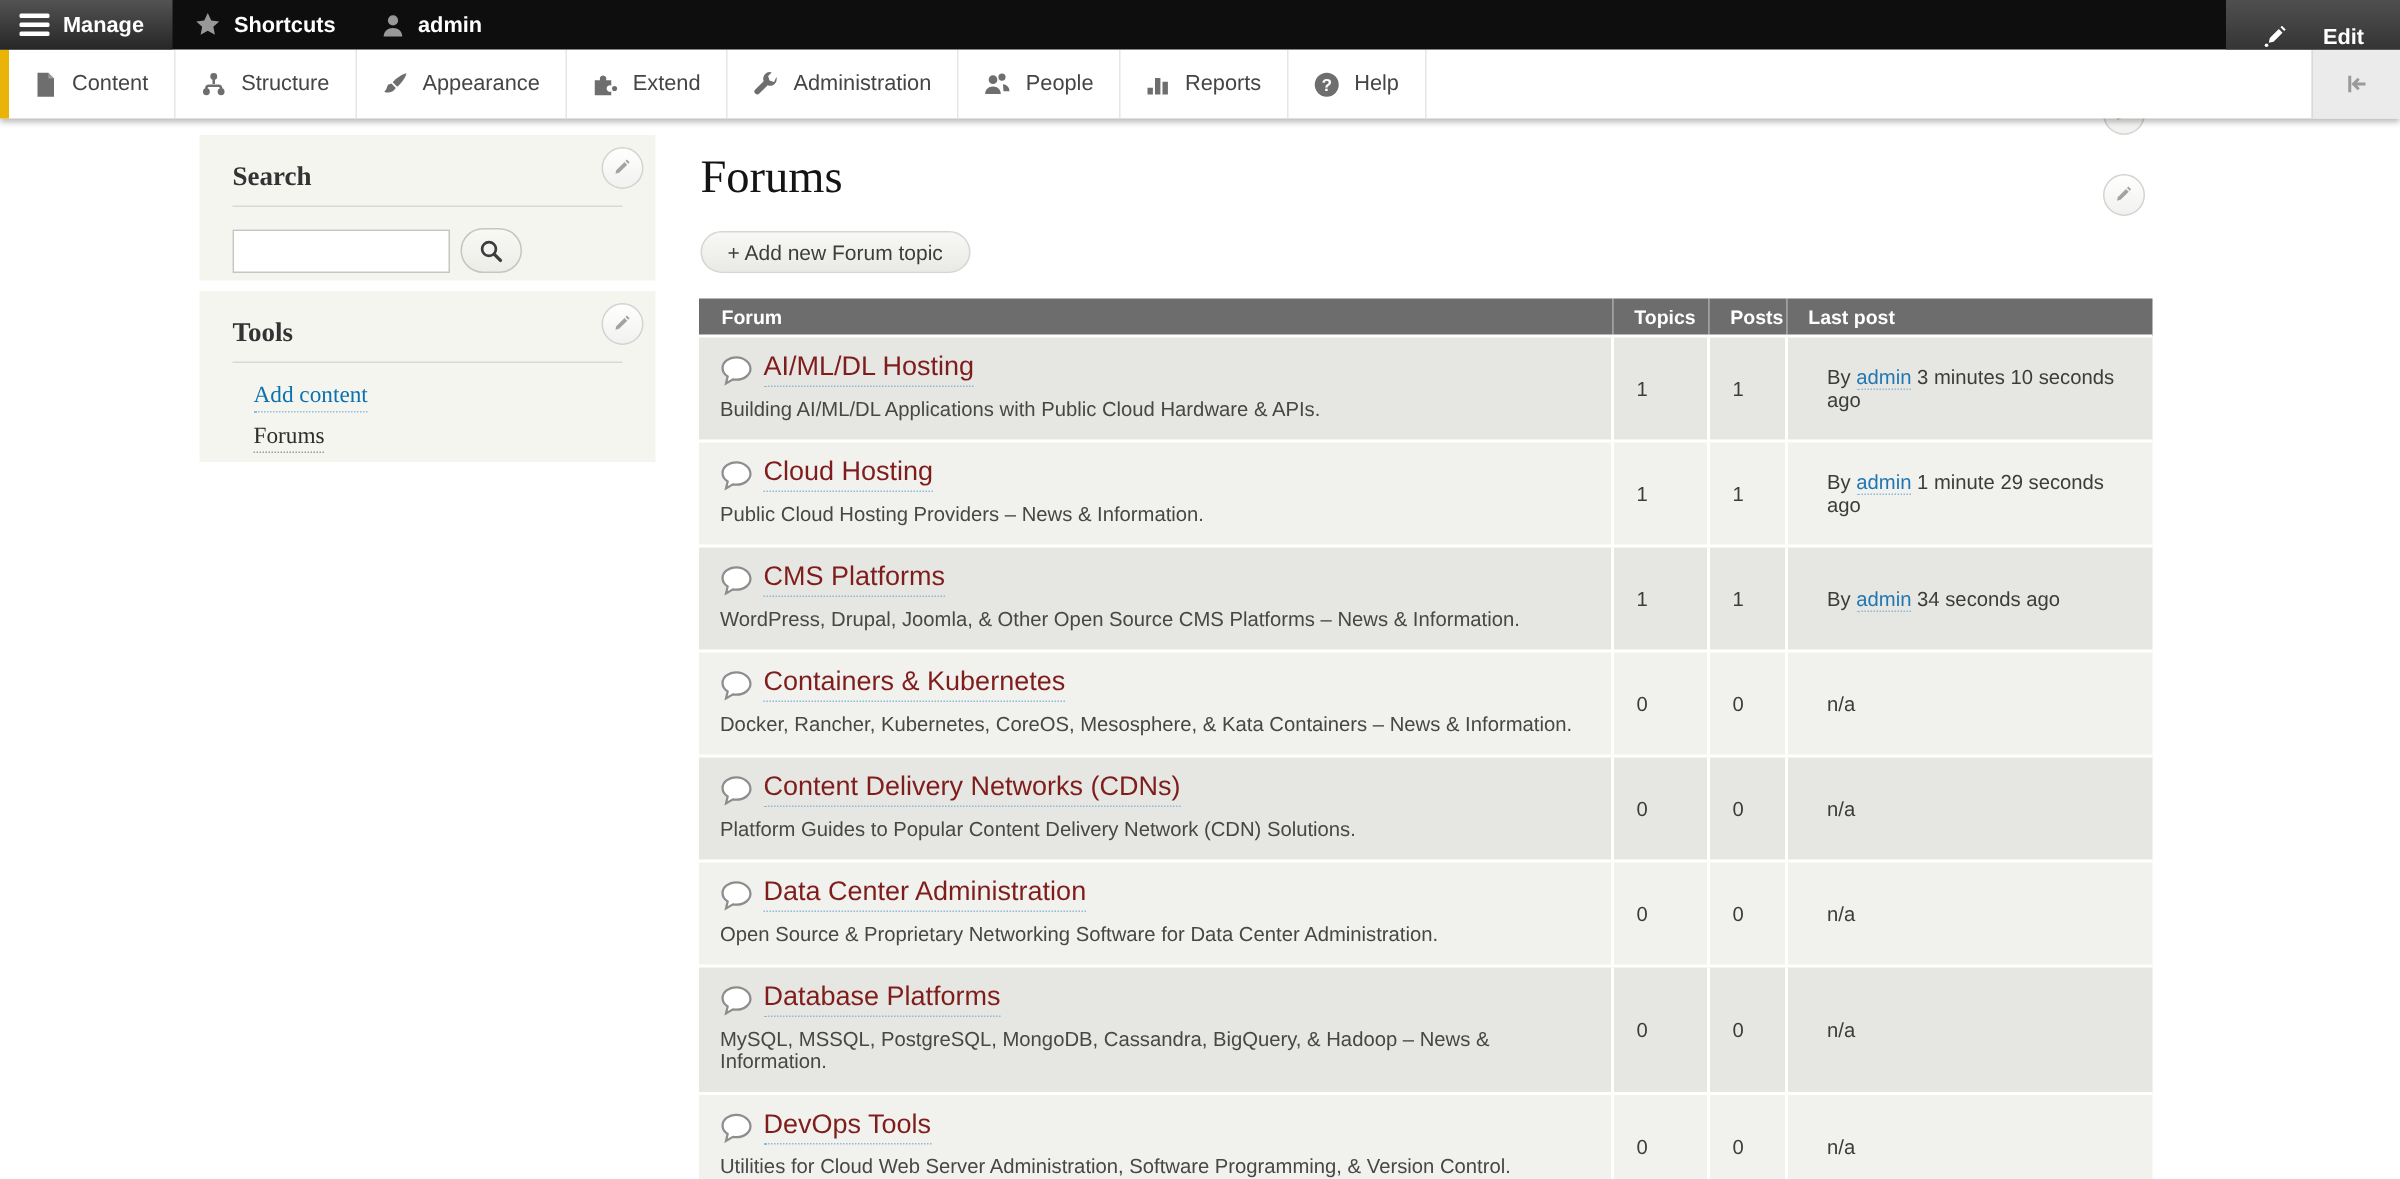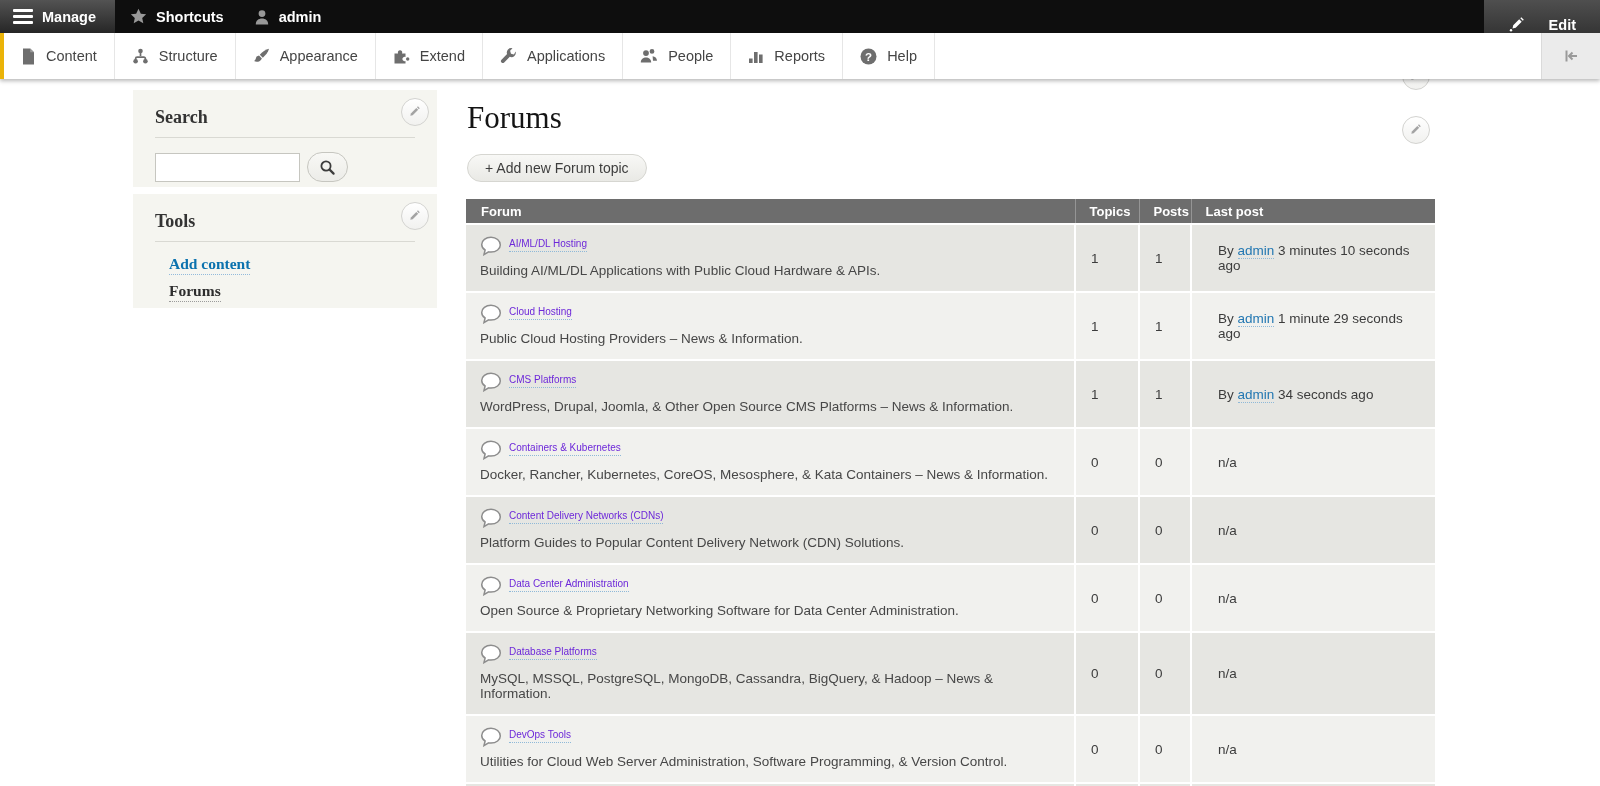--- a/index.html
+++ b/index.html
@@ -29,21 +29,21 @@
   .tray {
     position:absolute; top:33px; left:0; width:1600px; height:46px;
     background:#fff; box-shadow:0 2px 4px rgba(0,0,0,.28);
     display:flex; align-items:stretch; z-index:40;
   }
   .tray-tab {
     display:flex; align-items:center; gap:10px; padding:0 17px;
     border-right:1px solid #e6e6e6; font-size:14.5px; color:#454545;
     text-decoration:none; cursor:pointer; white-space:nowrap;
   }
-  .tray-tab:first-child { border-left:4px solid #eab308; }
+  .tray-tab:first-child { border-left:6px solid #eab308; }
   .ticon { display:flex; }
   .tray-toggle {
     margin-left:auto; width:59px; background:#ebebeb; border-left:1px solid #dadada;
     display:flex; align-items:center; justify-content:center; cursor:pointer;
   }
   
   .ctx-btn {
     position:absolute; width:28px; height:28px; border-radius:50%;
     border:1px solid #d3d3d0; background:linear-gradient(#ffffff,#f1f1ef);
     display:flex; align-items:center; justify-content:center; cursor:pointer; padding:0;
@@ -64,21 +64,21 @@
     font-size:13px; color:#333;
   }
   .search-submit {
     width:41px; height:30px; border-radius:15px; border:1px solid #c6c6c0;
     background:linear-gradient(#f8f8f5,#ecece8); display:flex; align-items:center;
     justify-content:center; cursor:pointer; padding:0;
   }
   .tools-menu { margin:13px 0 0 14px; display:flex; flex-direction:column; gap:7px; }
   .tools-menu a {
     font-family:"Liberation Serif","DejaVu Serif",serif; font-size:15.5px;
-    text-decoration:none; align-self:flex-start; padding-bottom:1px; cursor:pointer;font-weight:bold;
+    text-decoration:none; align-self:flex-start; padding-bottom:1px; cursor:pointer;
   }
   .tools-menu a.link-blue { color:#0b72ae; border-bottom:1px dotted #93badb; }
   .tools-menu a.link-dark { color:#2e2e2e; border-bottom:1px dotted #9b9b9b; }
   
   .page-title {
     position:absolute; left:467px; top:100px; margin:0;
     font-family:"Liberation Serif","DejaVu Serif",serif; font-weight:500;
     font-size:31px; color:#141414;
   }
   .add-topic-btn {
@@ -102,21 +102,21 @@
     border-left:2px solid #fff; border-top:2px solid #fff; vertical-align:middle;
     font-size:13.5px; color:#3c3c3c;
   }
   .forum-table td:first-child { border-left:none; }
   tr.row-a td { background:#e6e6e2; }
   tr.row-b td { background:#f1f1ee; }
   .c-forum { height:65px; padding:9px 16px 13px 14px; vertical-align:top !important; }
   .f-head { display:flex; align-items:center; gap:7px; }
   .bubble { display:flex; margin-top:2px; }
   .f-link {
-    color:#6d28d9; text-decoration:none; font-size:10px; cursor:pointer;
+    color:#7f1d1d; text-decoration:none; font-size:18px; cursor:pointer;
     border-bottom:1px dotted #8fb9d8; padding-bottom:2px;
   }
   .f-desc { margin-top:7px; color:#474747; font-size:13.5px; }
   .c-num { padding-left:15px; }
   .c-last { padding-left:26px; padding-right:8px; }
   .lp-user { color:#2277b2; text-decoration:none; border-bottom:1px dotted #8fb9d8; cursor:pointer; }
   tr.sliver td { height:26px; }
 </style>
 </head>
 <body>
@@ -195,21 +195,21 @@
         </svg>
     </span>
     <span>Extend</span>
   </a>
   <a class="tray-tab">
     <span class="ticon">
       <svg width="17" height="17" viewBox="0 0 17 17">
           <path d="M15.6 3.4a4.4 4.4 0 01-5.8 5.4l-5.6 5.6a1.9 1.9 0 01-2.7-2.7l5.6-5.6A4.4 4.4 0 0112.5.3l-2.4 2.4.9 3 3 .9z" fill="#6e6e6e"></path>
         </svg>
     </span>
-    <span>Applications</span>
+    <span>Administration</span>
   </a>
   <a class="tray-tab">
     <span class="ticon">
       <svg width="18" height="16" viewBox="0 0 18 16">
           <path d="M6 2.2a2.9 2.9 0 110 5.8 2.9 2.9 0 010-5.8zM.8 14.6c0-3.2 2.4-5 5.2-5s5.2 1.8 5.2 5z" fill="#6e6e6e"></path>
           <path d="M12 1a2.4 2.4 0 110 4.8A2.4 2.4 0 0112 1zM12.6 8.2c2.4.2 4.4 1.8 4.4 4.6h-4z" fill="#6e6e6e"></path>
         </svg>
     </span>
     <span>People</span>
   </a>

